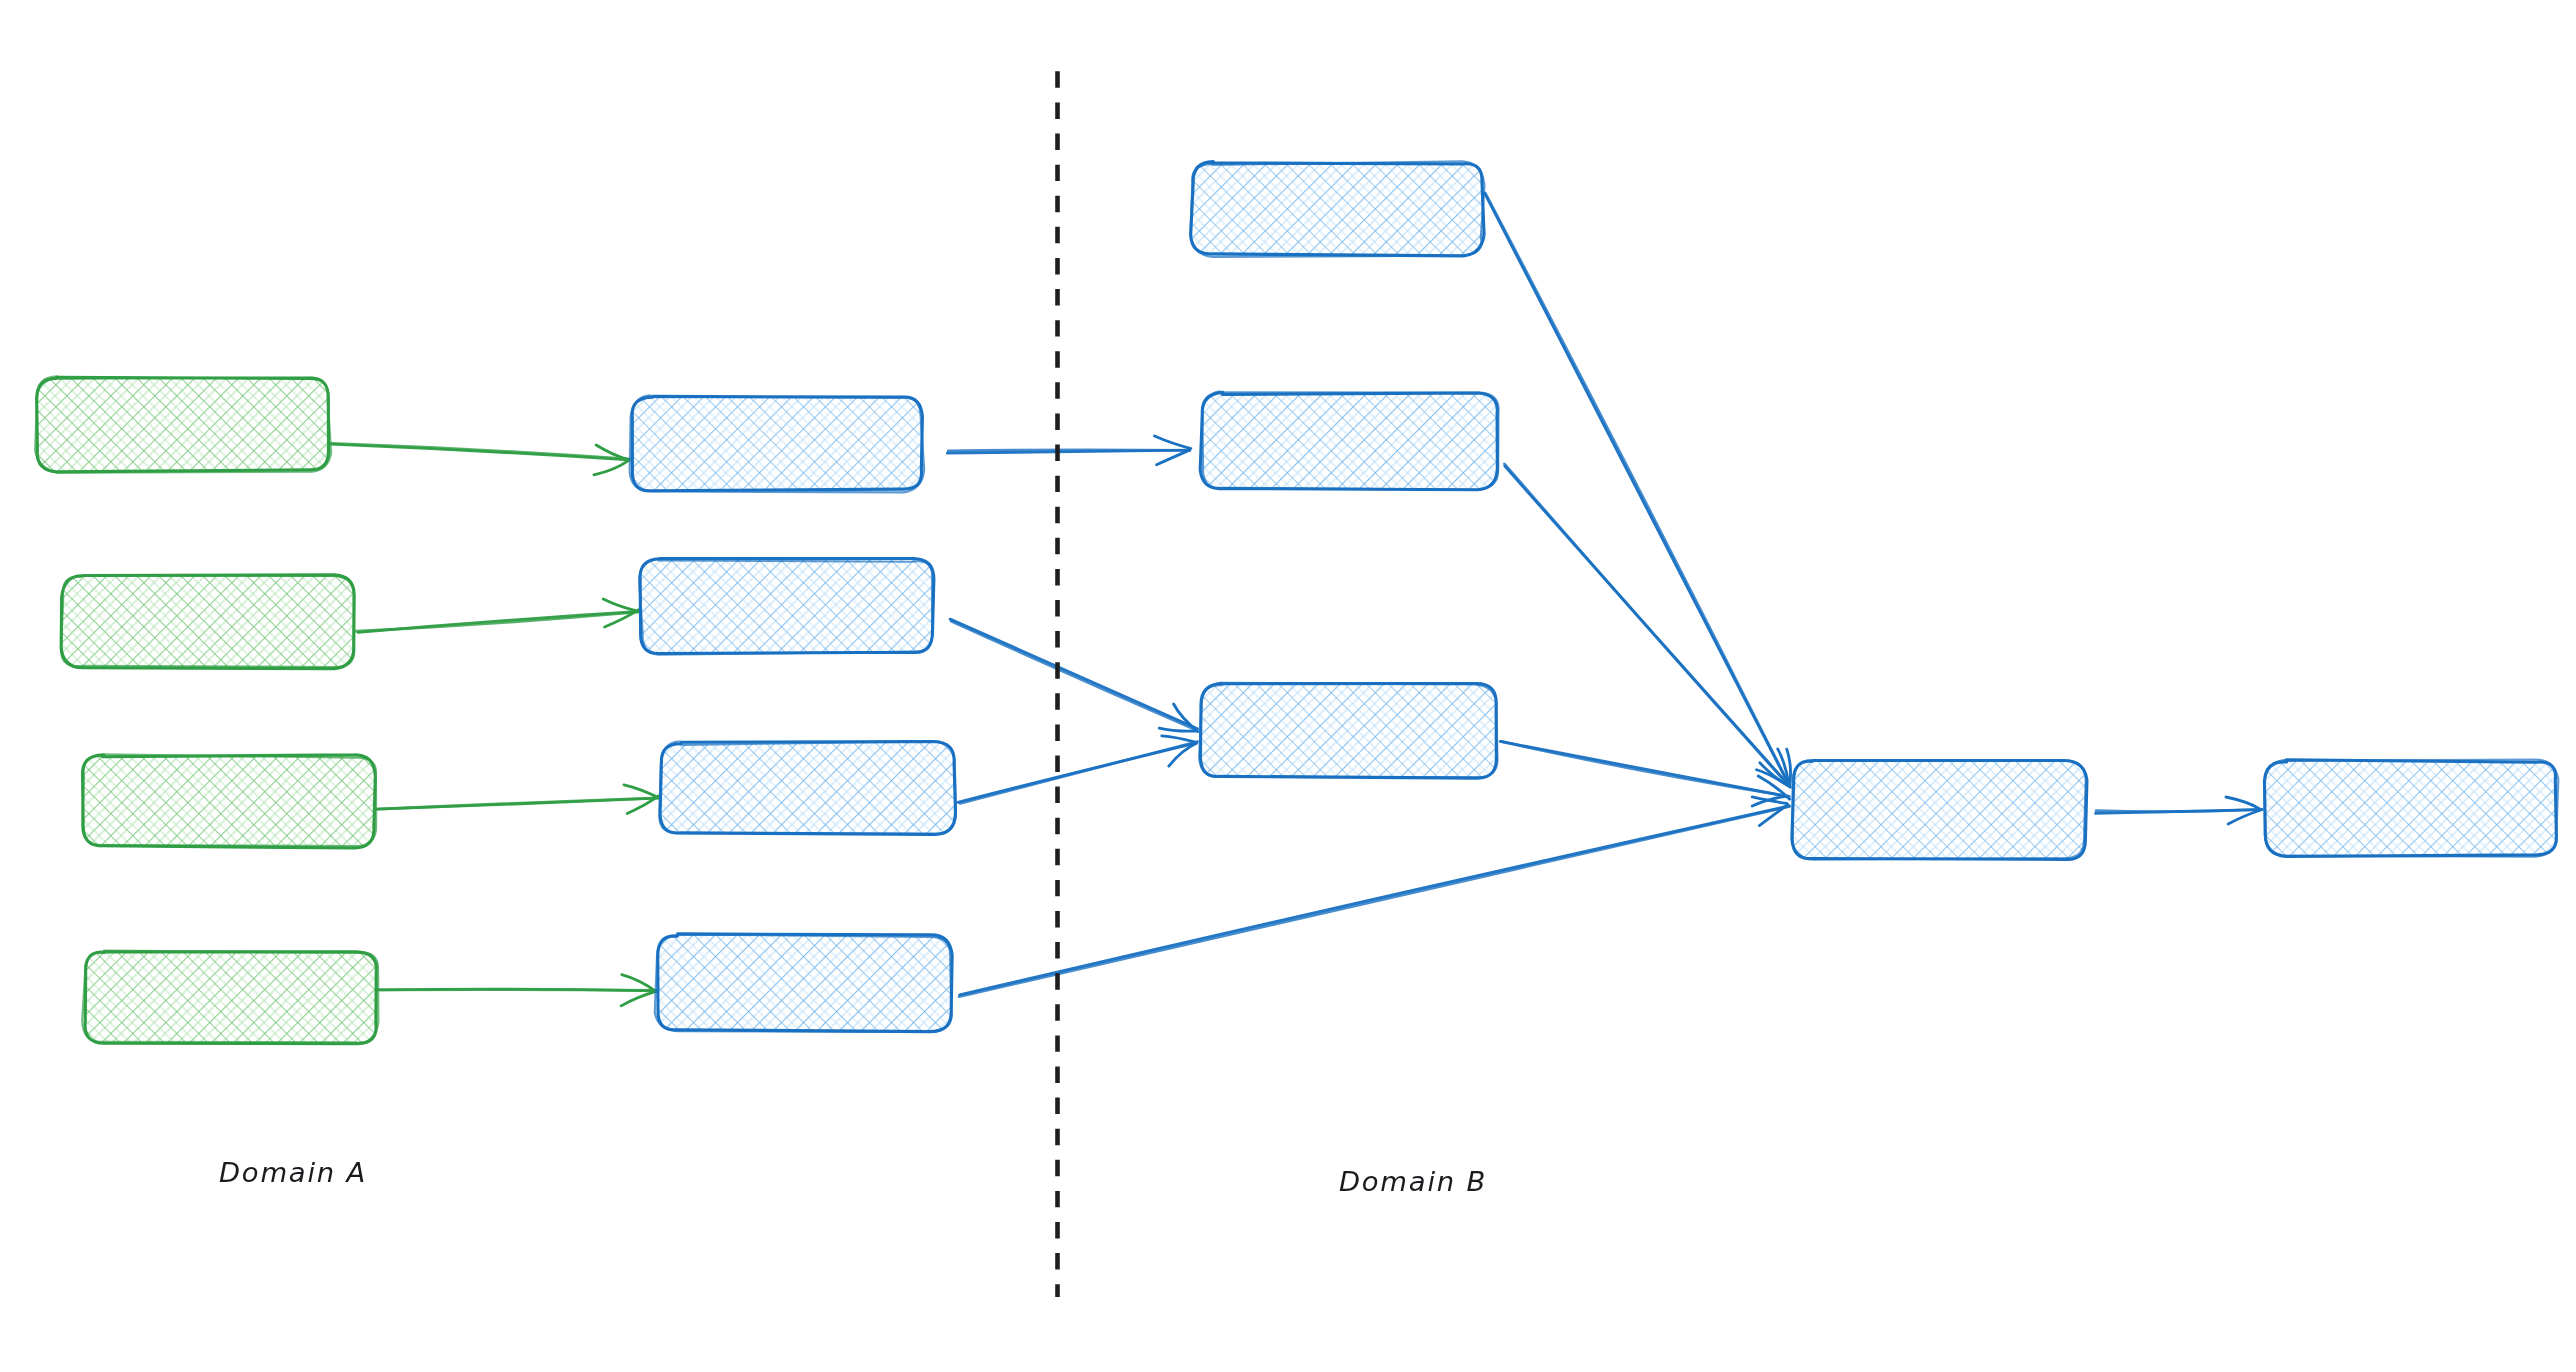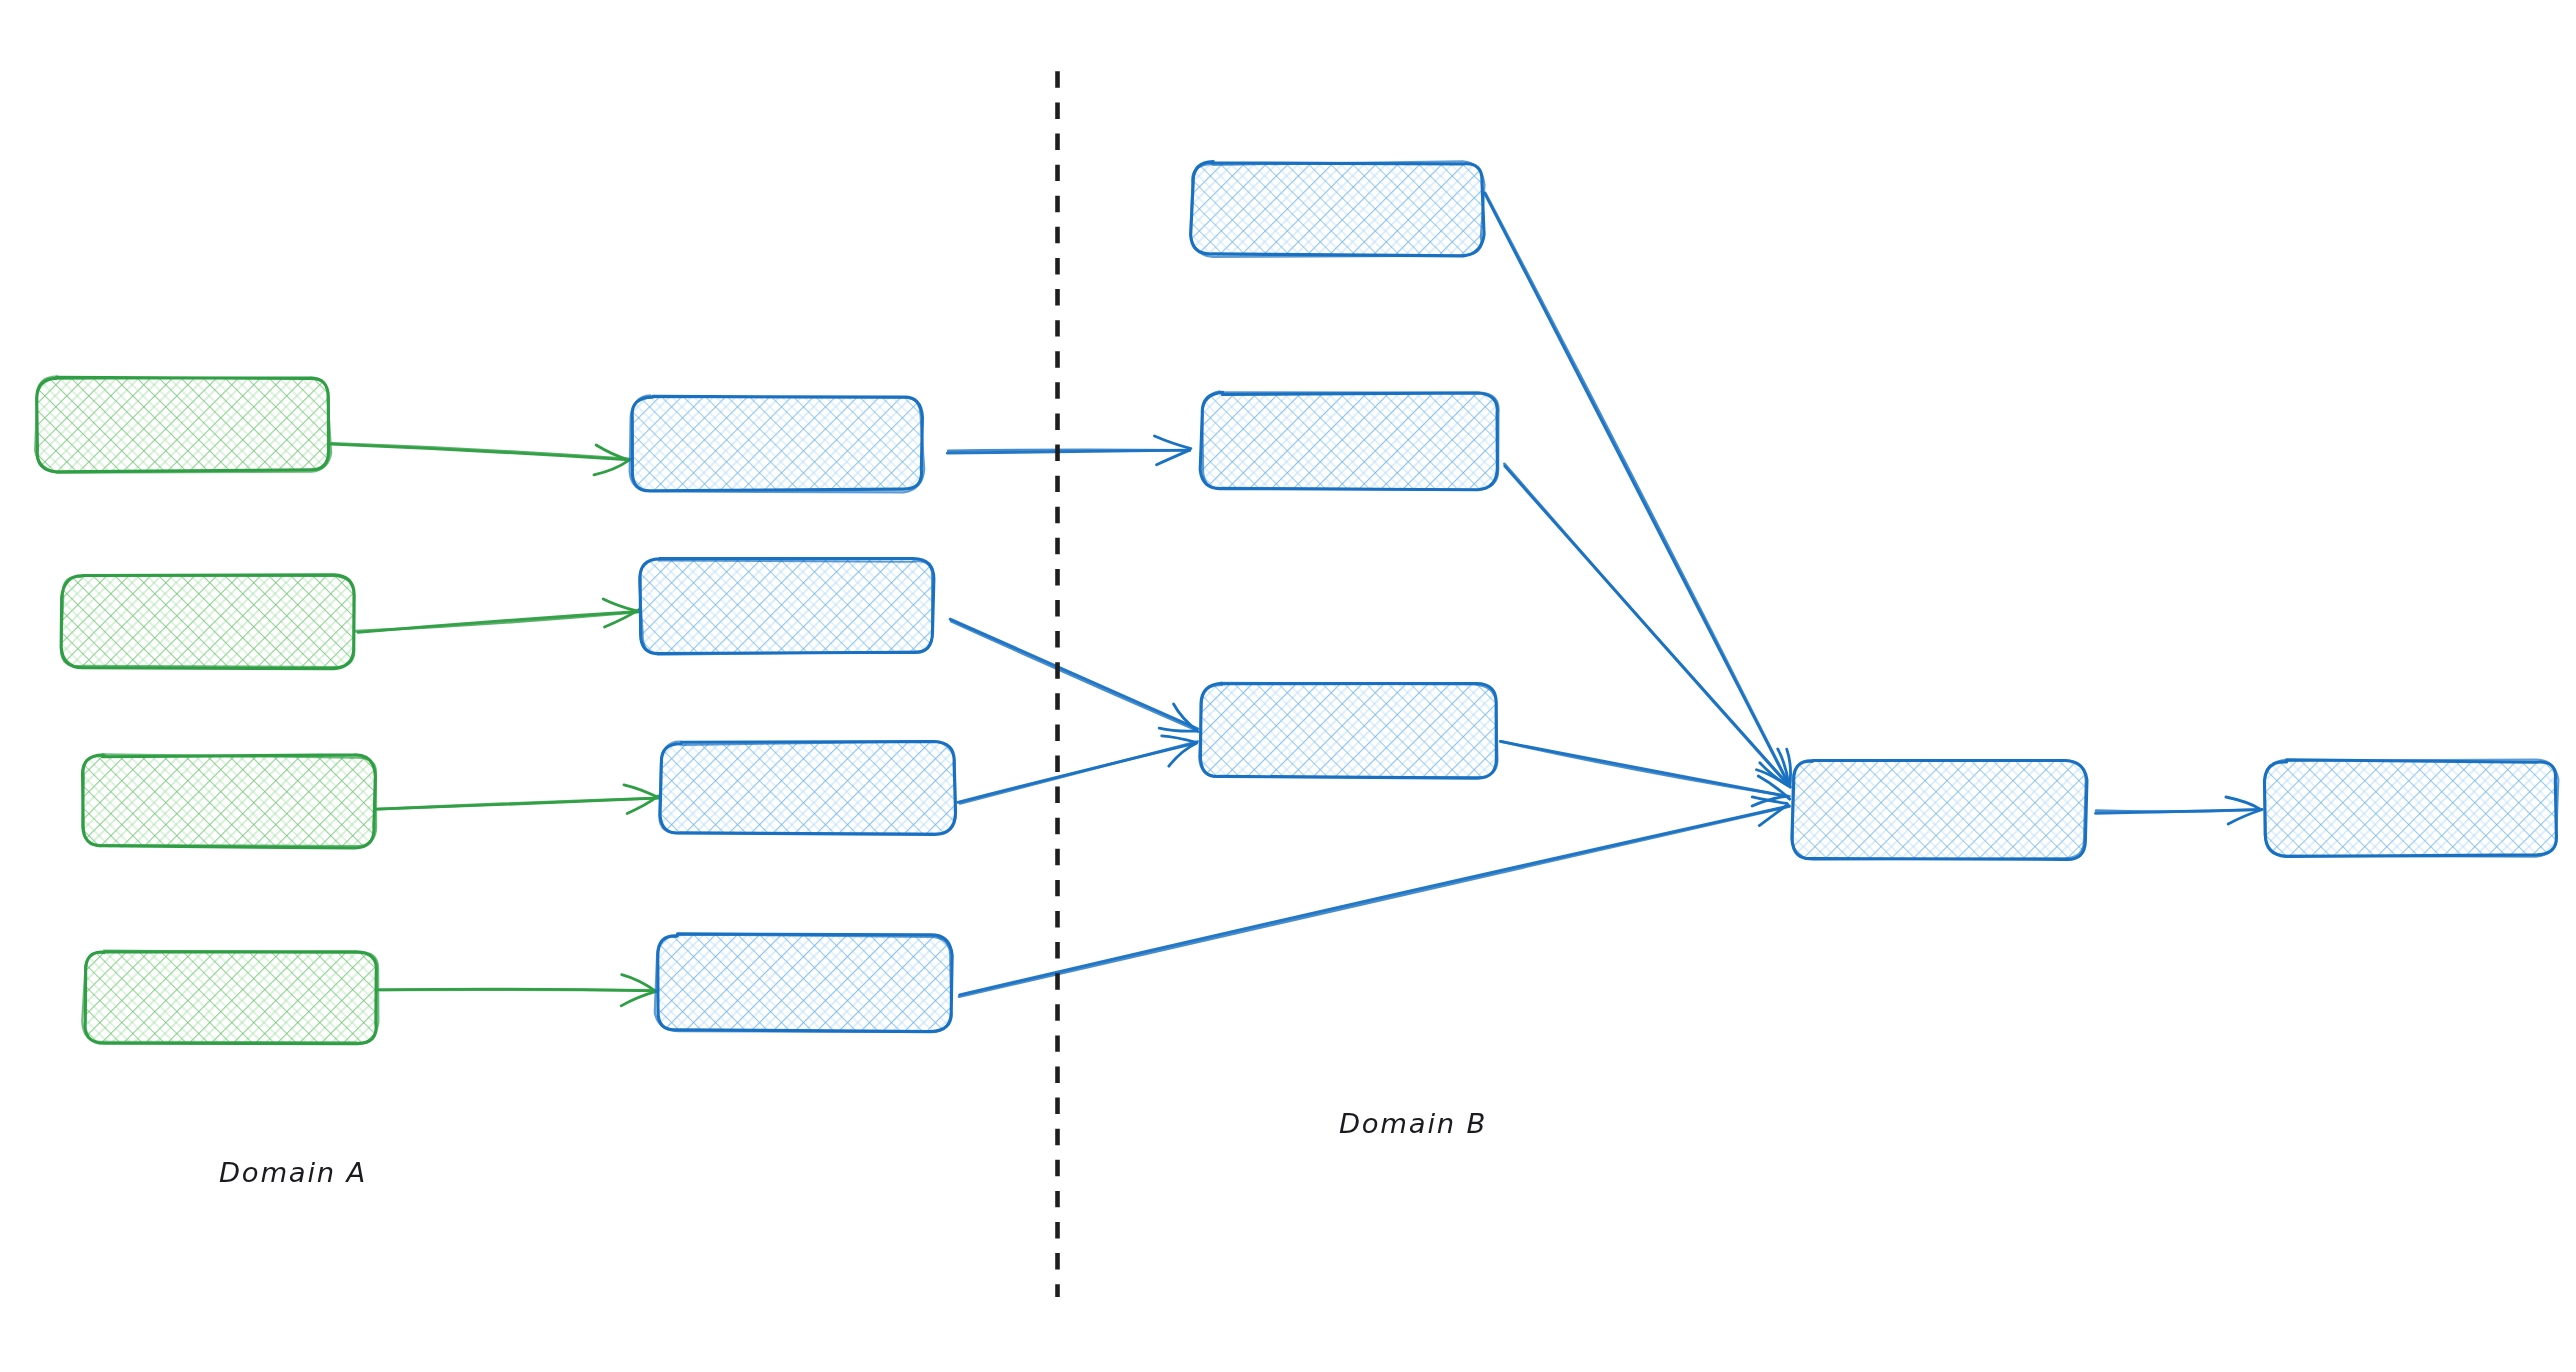--- a/index.html
+++ b/index.html
@@ -201,21 +201,21 @@
           <path d="M 2497.34 831.83 L 2772.47 830.36 Q 2793.48 831.14 2796.82 852.23 L 2794.52 914.05 Q 2797.10 933.90 2772.16 936.58 L 2500.01 935.46 Q 2478.87 935.16 2475.90 913.37 L 2475.74 855.24 Q 2477.15 832.98 2498.32 830.75" fill="none" stroke="#1971c2" stroke-width="2.4" stroke-linecap="round" opacity="0.7"></path>
         </g>
       </g>
     <g id="divider-layer">
         <line x1="1156" y1="78" x2="1156" y2="1418" stroke="#1e1e1e" stroke-width="5" stroke-dasharray="18 16" stroke-linecap="butt"></line>
       </g>
   </svg>
 
   <div id="labels-layer">
       <div class="domain-label" style="left: 293px; top: 1157px; transform: translateX(-50%);">Domain A</div>
-      <div class="domain-label" style="left: 1413px; top: 1108px; transform: translateX(-50%);">Domain B</div>
+      <div class="domain-label" style="left: 1413px; top: 1166px; transform: translateX(-50%);">Domain B</div>
     </div>
   <div id="hit-layer">
       <div class="node-hit" style="left: 37px; top: 378px; width: 293px; height: 93px;"></div>
       <div class="node-hit" style="left: 62px; top: 576px; width: 293px; height: 91px;"></div>
       <div class="node-hit" style="left: 82px; top: 756px; width: 293px; height: 91px;"></div>
       <div class="node-hit" style="left: 84px; top: 951px; width: 293px; height: 91px;"></div>
       <div class="node-hit" style="left: 631px; top: 397px; width: 291px; height: 93px;"></div>
       <div class="node-hit" style="left: 640px; top: 560px; width: 293px; height: 93px;"></div>
       <div class="node-hit" style="left: 660px; top: 743px; width: 295px; height: 91px;"></div>
       <div class="node-hit" style="left: 657px; top: 935px; width: 295px; height: 96px;"></div>

